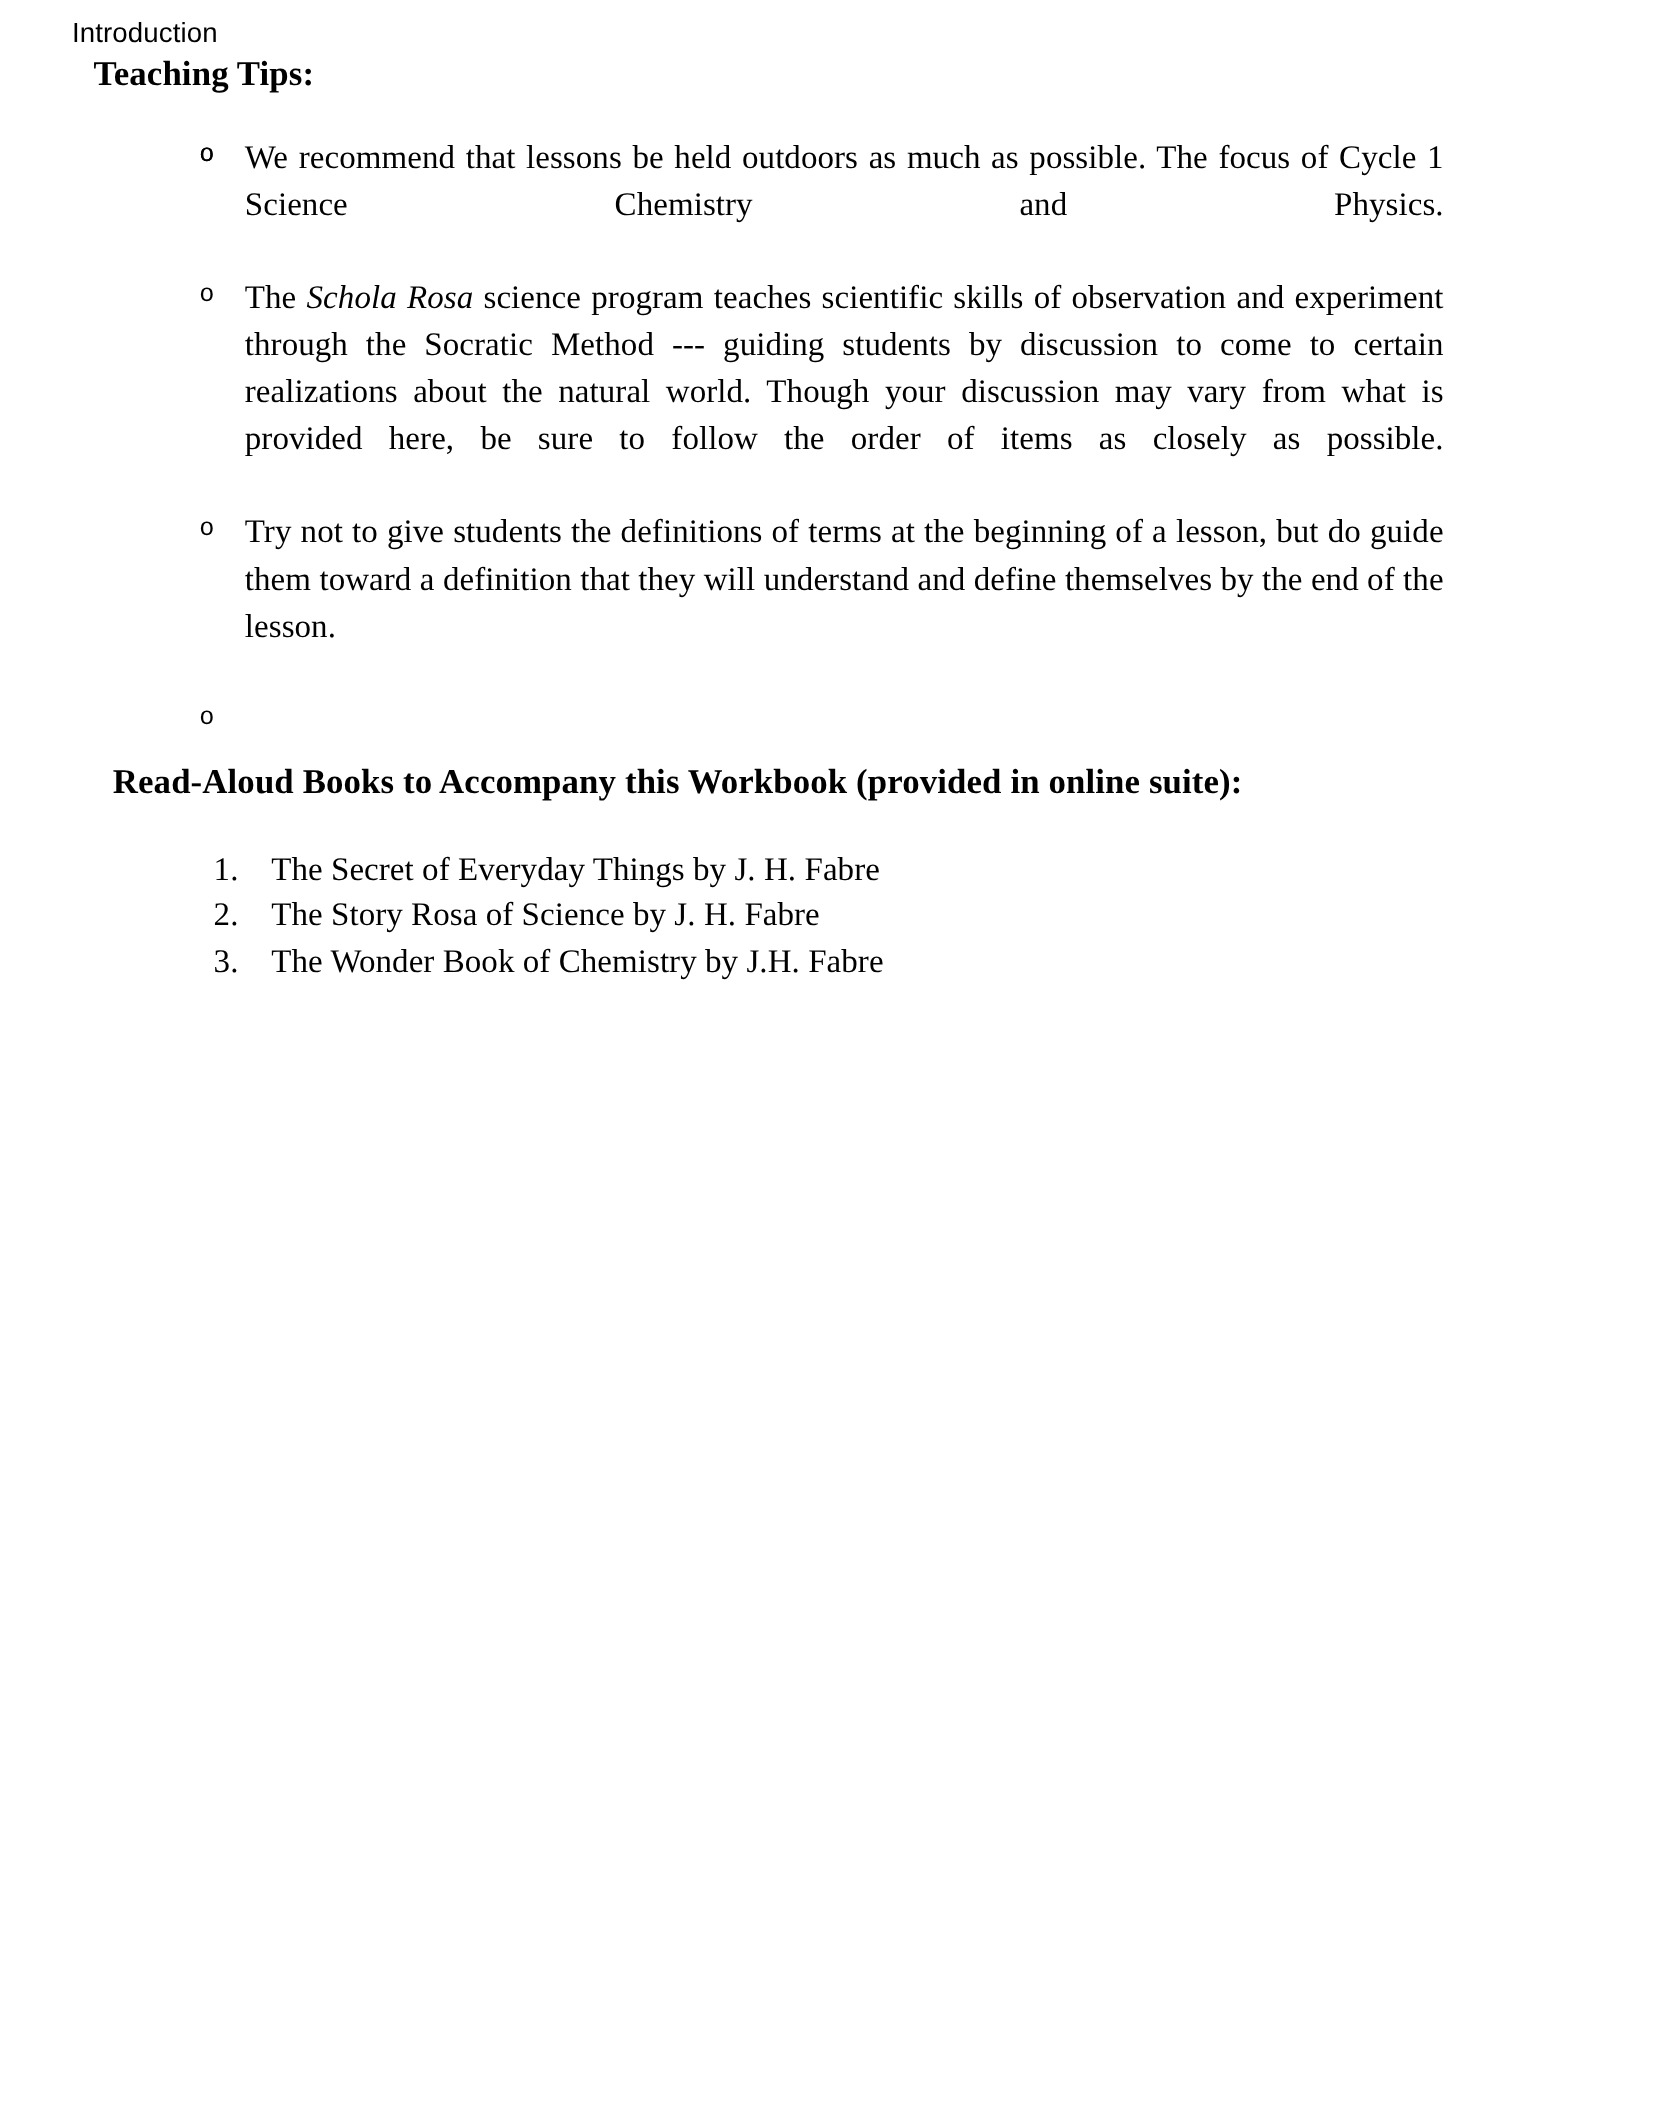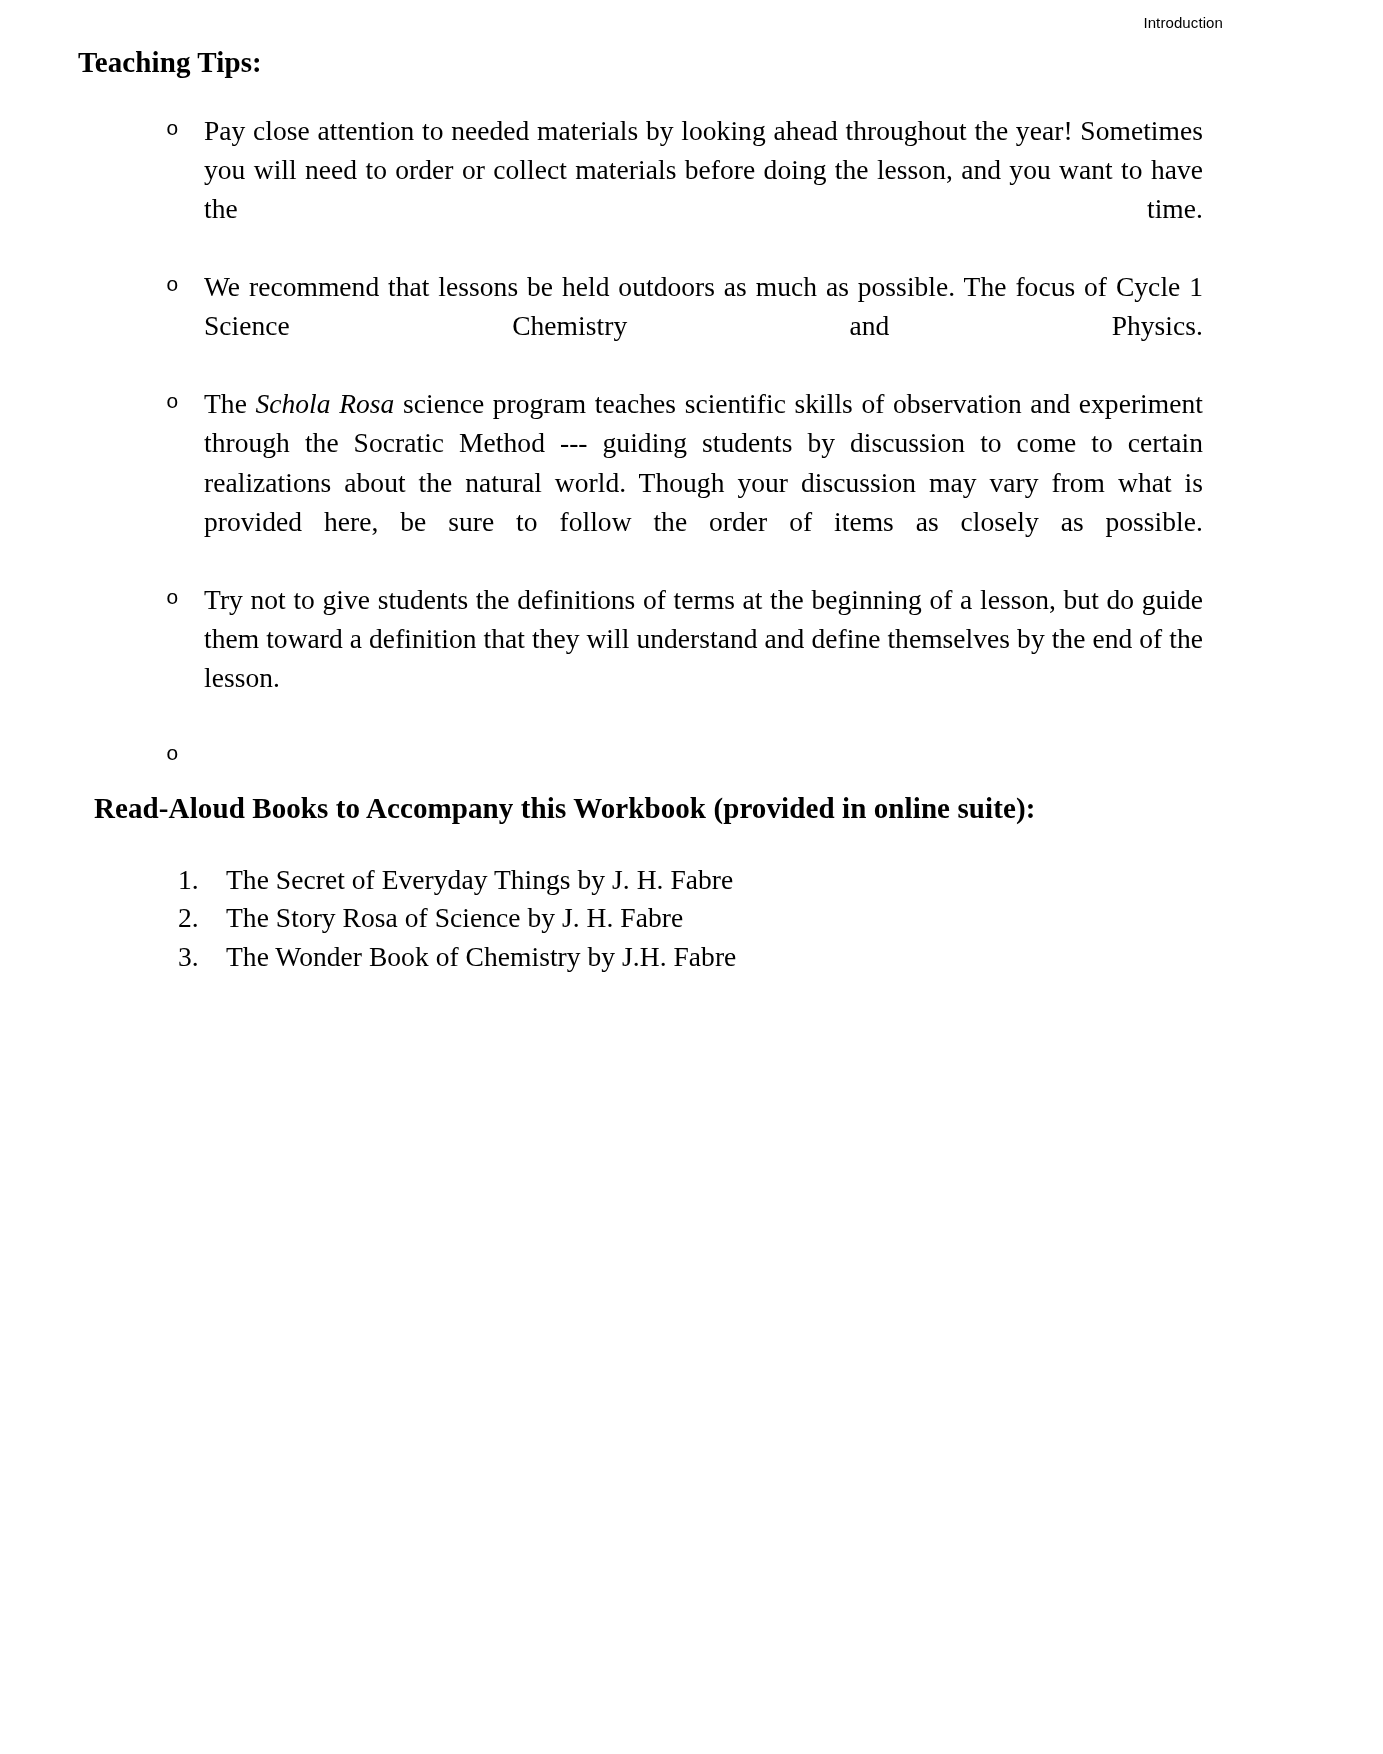--- a/index.html
+++ b/index.html
@@ -23,23 +23,23 @@
     height: 1754px;
     box-sizing: border-box;
   }
 
   
   .running-header {
     position: absolute;
     top: 14px;
     left: 60px;
     right: 160px;
-    text-align: right;
+    text-align: left;
     font-family: "Liberation Sans", "DejaVu Sans", sans-serif;
-    font-size: 15px;
+    font-size: 23px;
     line-height: 1.2;
     letter-spacing: 0.1px;
     color: #000000;
   }
 
   
   .content {
     position: absolute;
     top: 44px;
     left: 78px;
@@ -131,21 +131,20 @@
   <div class="running-header">Introduction</div>
 
   <div class="content">
 
     <h2 class="section-heading">Teaching Tips:</h2>
 
     <ul class="tips-list">
 
       <li>
         <span class="bullet-marker">o</span>
-        <span class="tip-text">Pay close attention to needed materials by looking ahead throughout the year! Sometimes you will need to order or collect materials before doing the lesson, and you want to have the time.</span>
       </li>
 
       <li>
         <span class="bullet-marker">o</span>
         <span class="tip-text">We recommend that lessons be held outdoors as much as possible. The focus of Cycle 1 Science Chemistry and Physics.</span>
       </li>
 
       <li>
         <span class="bullet-marker">o</span>
         <span class="tip-text"><span>The </span><em class="italic-title">Schola Rosa</em><span> science program teaches scientific skills of observation and experiment through the Socratic Method --- guiding students by discussion to come to certain realizations about the natural world.  Though your discussion may vary from what is provided here, be sure to follow the order of items as closely as possible.</span></span>

